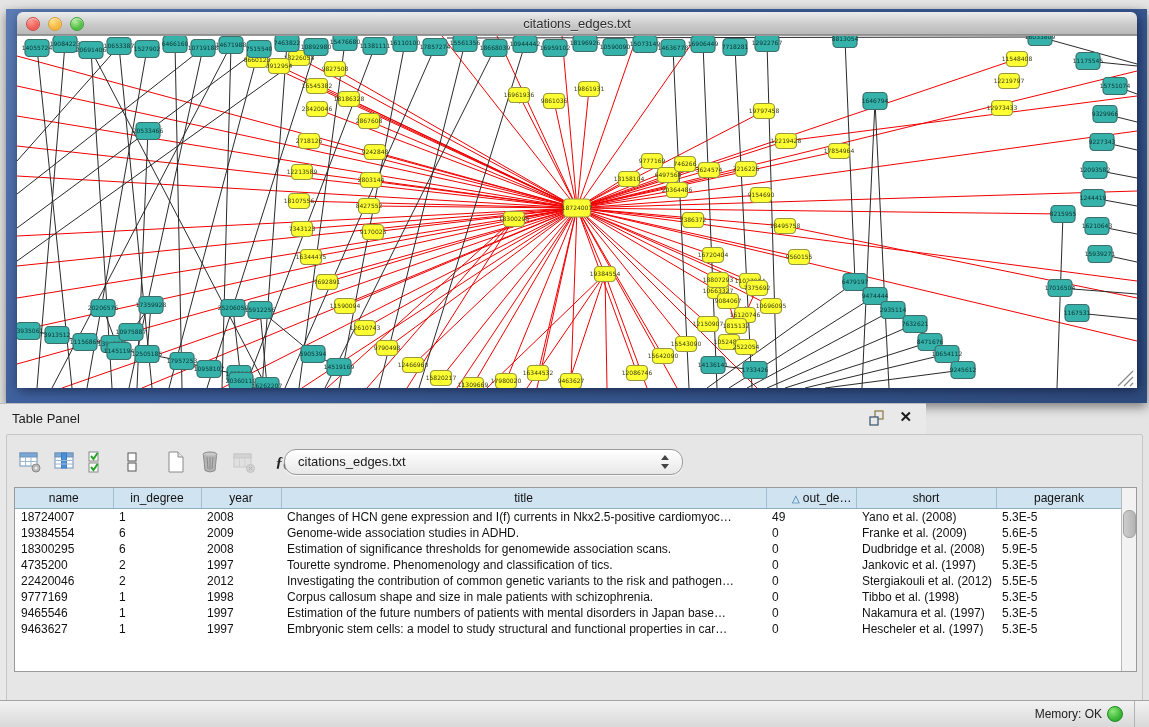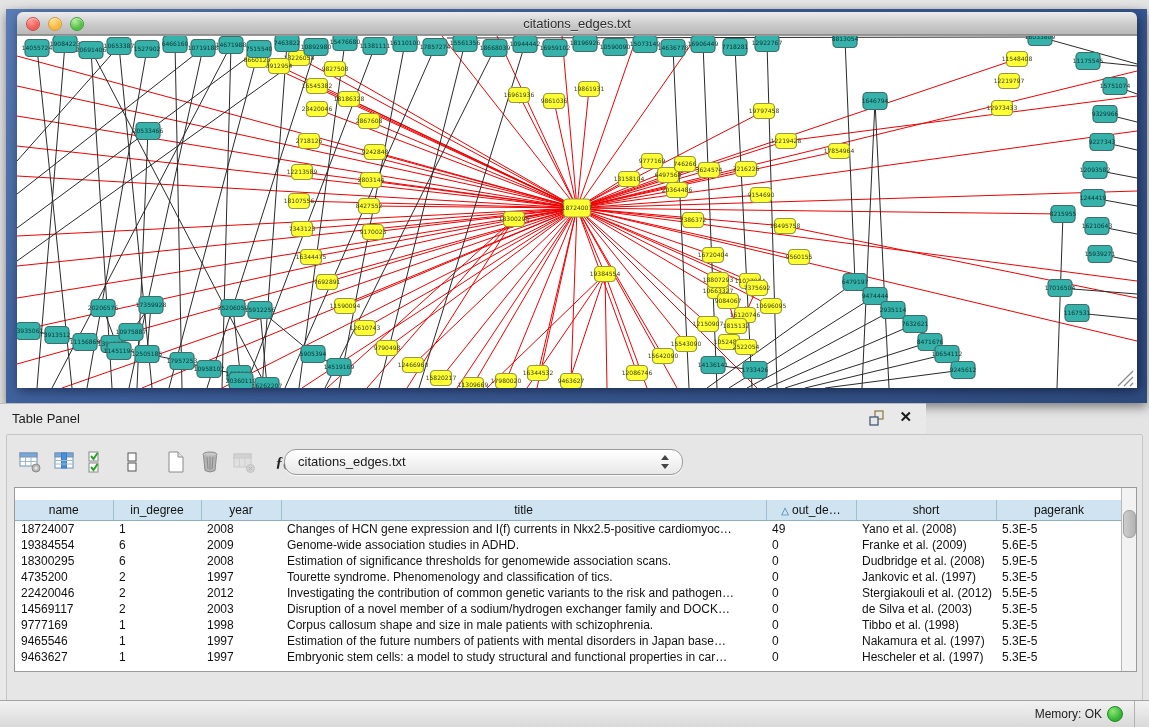--- a/index.html
+++ b/index.html
@@ -68,27 +68,27 @@
   .combo .val{position:absolute;left:13px;top:4px;}
   .combo .stepper{position:absolute;right:12px;top:5px;width:9px;height:14px;}
   .combo .up,.combo .dn{position:absolute;left:0;width:0;height:0;border-left:4.5px solid transparent;border-right:4.5px solid transparent;}
   .combo .up{top:0;border-bottom:5px solid #444;}
   .combo .dn{bottom:0;border-top:5px solid #444;}
   
   .grid-wrap{
     position:absolute;left:7px;top:52px;width:1121px;height:183px;
     border:1px solid #9a9a9a;background:#fff;overflow:hidden;
   }
-  table.grid{border-collapse:collapse;table-layout:fixed;width:1107px;font-size:12px;margin-top:12px;}
+  table.grid{border-collapse:collapse;table-layout:fixed;width:1107px;font-size:12px;}
   table.grid th{
     height:20px;background:#cfe3f0;font-weight:normal;color:#111;
     border-right:1px solid #9fbfd2;border-bottom:1px solid #8fb0c4;
     padding:0 4px;overflow:hidden;white-space:nowrap;text-align:center;
   }
-  table.grid th.sorted{text-align:center;}
+  table.grid th.sorted{text-align:right;}
   table.grid td{
     height:16px;padding:0 6px;color:#111;overflow:hidden;white-space:nowrap;
   }
   .sort-tri{color:#2a6e9e;font-size:10px;margin-right:3px;}
   .vscroll{
     position:absolute;right:0;top:0;bottom:0;width:14px;
     background:#f2f2f2;border-left:1px solid #b9b9b9;
   }
   .vthumb{
     position:absolute;left:1px;top:22px;width:11px;height:26px;border-radius:6px;
@@ -1000,29 +1000,20 @@
             <tr>
               <td>22420046</td>
               <td>2</td>
               <td>2012</td>
               <td>Investigating the contribution of common genetic variants to the risk and pathogen…</td>
               <td>0</td>
               <td>Stergiakouli et al. (2012)</td>
               <td>5.5E-5</td>
             </tr>
             <tr>
-              <td>14569117</td>
-              <td>2</td>
-              <td>2003</td>
-              <td>Disruption of a novel member of a sodium/hydrogen exchanger family and DOCK…</td>
-              <td>0</td>
-              <td>de Silva et al. (2003)</td>
-              <td>5.3E-5</td>
-            </tr>
-            <tr>
               <td>9777169</td>
               <td>1</td>
               <td>1998</td>
               <td>Corpus callosum shape and size in male patients with schizophrenia.</td>
               <td>0</td>
               <td>Tibbo et al. (1998)</td>
               <td>5.3E-5</td>
             </tr>
             <tr>
               <td>9465546</td>

